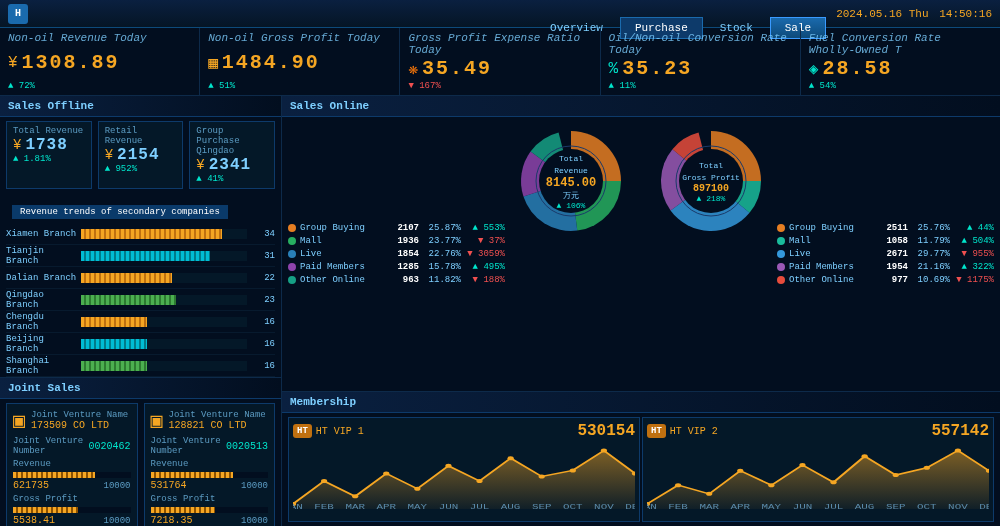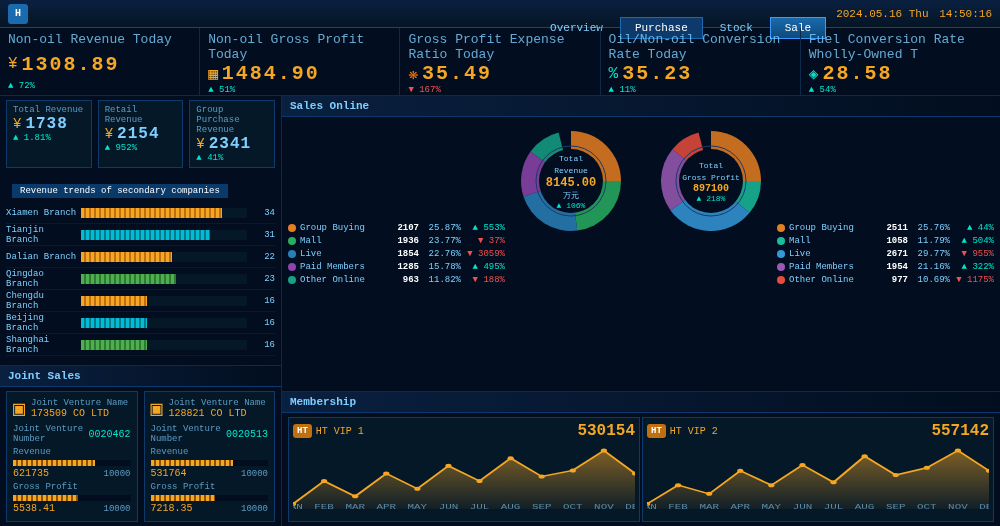--- a/index.html
+++ b/index.html
@@ -74,21 +74,21 @@
     .metric-card {
       flex: 1;
       border-right: 1px solid #0d2a4a;
       padding: 4px 8px;
       display: flex;
       flex-direction: column;
       justify-content: space-between;
       position: relative;
     }
     .metric-card:last-child { border-right: none; }
-    .metric-title { font-size: 13px; color: #7ecfff; opacity: 0.8; }
+    .metric-title { font-size: 11px; color: #7ecfff; opacity: 0.8; font-style: italic; }
     .metric-value-row { display: flex; align-items: center; gap: 4px; }
     .metric-icon { font-size: 16px; }
     .metric-icon.yellow { color: #f5a623; }
     .metric-icon.orange { color: #f0730a; }
     .metric-icon.teal { color: #00e5cc; }
     .metric-value {
       font-size: 20px;
       color: #f5a623;
       font-weight: bold;
       letter-spacing: 2px;
@@ -377,39 +377,40 @@
       <span class="up">▲ 54%</span>
     </div>
   </div>
   </div>
 
 <div class="main-content">
 
   <div class="left-panel">
 
     <div class="sales-offline">
+      <div class="panel-header">Sales Offline</div>
       <div class="offline-metrics" id="offline-metrics">
           <div class="offline-metric">
     <div class="om-label">Total Revenue</div>
     <div style="display:flex;align-items:center;gap:4px;">
       <span class="om-icon">¥</span>
       <span class="om-value">1738</span>
     </div>
     <div class="om-change up">▲ 1.81%</div>
   </div>
           <div class="offline-metric">
     <div class="om-label">Retail Revenue</div>
     <div style="display:flex;align-items:center;gap:4px;">
       <span class="om-icon">¥</span>
       <span class="om-value">2154</span>
     </div>
     <div class="om-change up">▲ 952%</div>
   </div>
           <div class="offline-metric">
-    <div class="om-label">Group Purchase Revenue</div>
+    <div class="om-label">Group Purchase Qingdao</div>
     <div style="display:flex;align-items:center;gap:4px;">
       <span class="om-icon">¥</span>
       <span class="om-value">2341</span>
     </div>
     <div class="om-change up">▲ 41%</div>
   </div>
         </div>
       <div style="margin: 0 6px 2px 6px;">
         <span class="revenue-trends-label">Revenue trends of secondary companies</span>
       </div>

